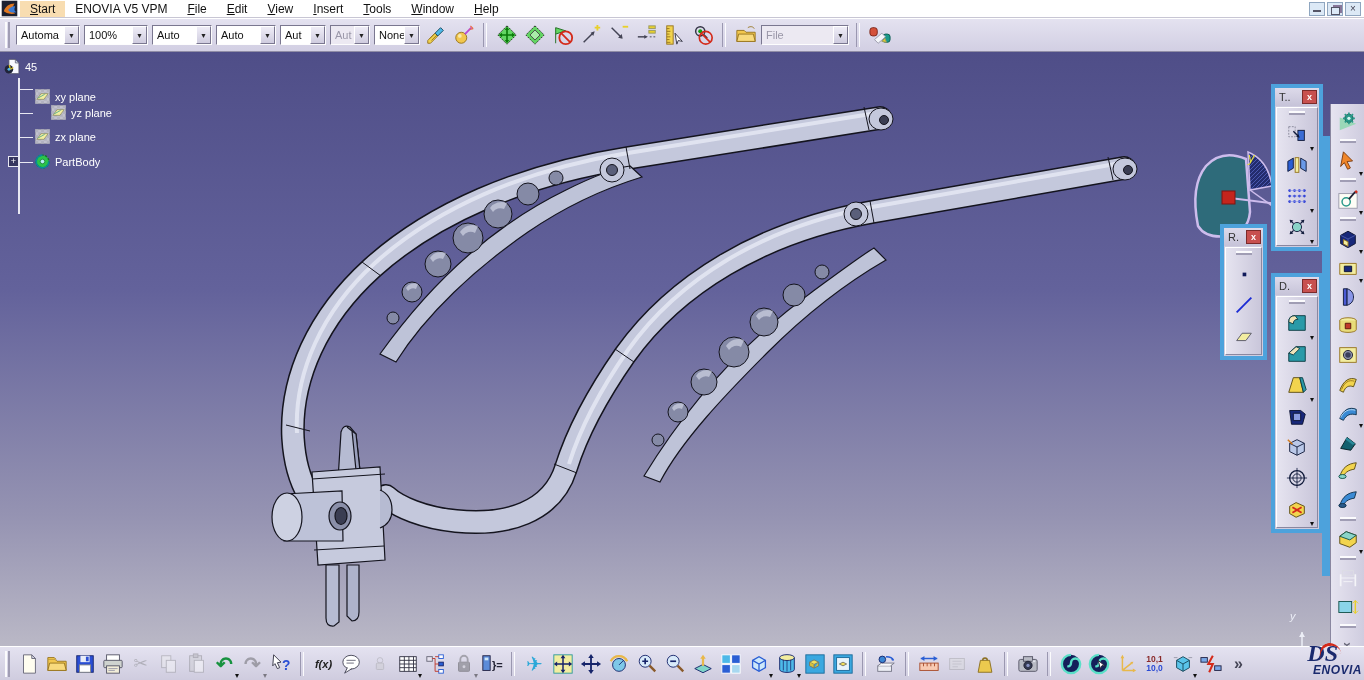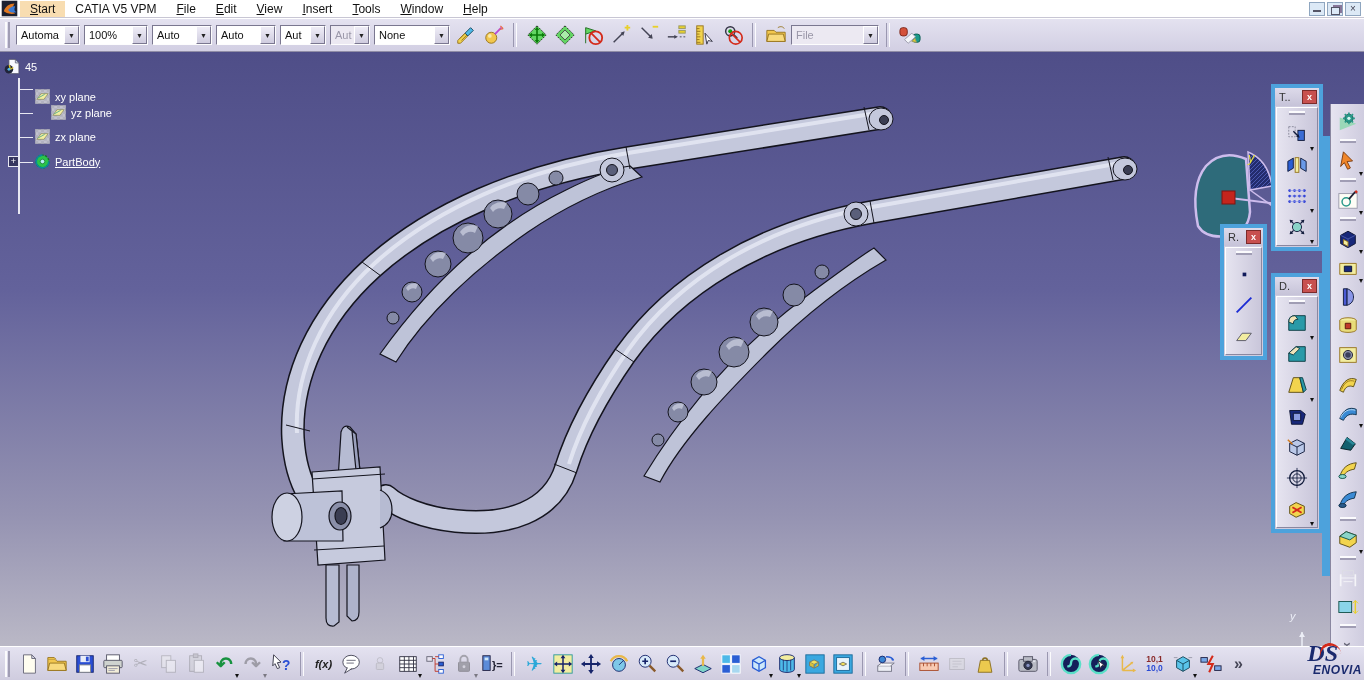--- a/index.html
+++ b/index.html
@@ -76,21 +76,21 @@
 <body>
 
 <div id="menubar">
   <span id="appicon"><svg viewBox="0 0 24 24">
         <rect x="1" y="1" width="22" height="22" fill="#1b2030"></rect>
         <path d="M4 16c2-7 8-11 15-11-4 7-3 12 1 14-7 2-14-1-16-3z" fill="#e07820"></path>
         <path d="M10 14c3-4 7-6 10-5-2 4-1 7 2 8-5 2-10 0-12-3z" fill="#3a7ad4"></path>
       </svg></span>
   <span id="menuitems" style="display:flex;">
       <span class="mi active"><u>S</u>tart</span>
-      <span class="mi">CATIA V5 VPM</span>
+      <span class="mi">ENOVIA V5 VPM</span>
       <span class="mi"><u>F</u>ile</span>
       <span class="mi"><u>E</u>dit</span>
       <span class="mi"><u>V</u>iew</span>
       <span class="mi"><u>I</u>nsert</span>
       <span class="mi"><u>T</u>ools</span>
       <span class="mi"><u>W</u>indow</span>
       <span class="mi"><u>H</u>elp</span>
     </span>
   <span id="wctrls">
     <span class="wbtn min"></span>
@@ -119,21 +119,21 @@
         <span class="dbt">▼</span>
       </span>
       <span class="drp" style="width: 46px;">
         <span class="val">Aut</span>
         <span class="dbt">▼</span>
       </span>
       <span class="drp dis" style="width: 40px;">
         <span class="val">Aut</span>
         <span class="dbt">▼</span>
       </span>
-      <span class="drp" style="width: 76px;">
+      <span class="drp" style="width: 46px;">
         <span class="val">None</span>
         <span class="dbt">▼</span>
       </span>
     </span>
   <span id="topicons-a" style="display:flex;gap:3px;align-items:center;">
       <span class="ic">
         <svg viewBox="0 0 24 24">
           <path d="M3 18l8-8 3 3-8 8H3z" fill="#f2d44e" stroke="#96731e"></path>
           <path d="M5 16l6-6M7 18l6-6" stroke="#96731e" fill="none"></path>
           <path d="M11 10l6-6 3 3-6 6z" fill="#4db8e8" stroke="#16465a"></path>
@@ -346,21 +346,21 @@
         <div class="trow" style="left: 34px; top: 74px;">
           <svg viewBox="0 0 24 24">
             <rect x="2" y="2" width="20" height="20" fill="#c2c2ce" stroke="#9a9aa8"></rect>
             <path d="M2 2h4v4H2zM10 2h4v4h-4zM18 2h4v4h-4zM6 6h4v4H6zM14 6h4v4h-4zM2 10h4v4H2zM18 10h4v4h-4zM6 14h4v4H6zM14 14h4v4h-4zM2 18h4v4H2zM10 18h4v4h-4zM18 18h4v4h-4z" fill="#b2b2c0"></path>
             <path d="M4 16l6-8h10l-6 8z" fill="#f2eda0" stroke="#88885a"></path>
             <path d="M6 14l9-5" stroke="#2a9a8a"></path>
           </svg>
           <span>zx plane</span>
         </div>
         <div class="tline" style="left: 19px; top: 83px; width: 14px; height: 1px;"></div>
-        <div class="trow" style="left: 34px; top: 99px; text-decoration: underline;">
+        <div class="trow" style="left: 34px; top: 99px;">
           <svg viewBox="0 0 24 24">
             <circle cx="12" cy="12" r="9" fill="#2ac44a" stroke="#14722a" stroke-width="2" stroke-dasharray="3 2"></circle>
             <path d="M12 3a9 9 0 109 9" fill="none" stroke="#0a8a9a" stroke-width="2.4"></path>
             <circle cx="12" cy="12" r="3.2" fill="#b8f0fa" stroke="#14722a"></circle>
           </svg>
           <span>PartBody</span>
         </div>
         <div class="tline" style="left: 19px; top: 108px; width: 14px; height: 1px;"></div>
         <span class="texp" style="left: 8px; top: 102px;">+</span>
       </div>

